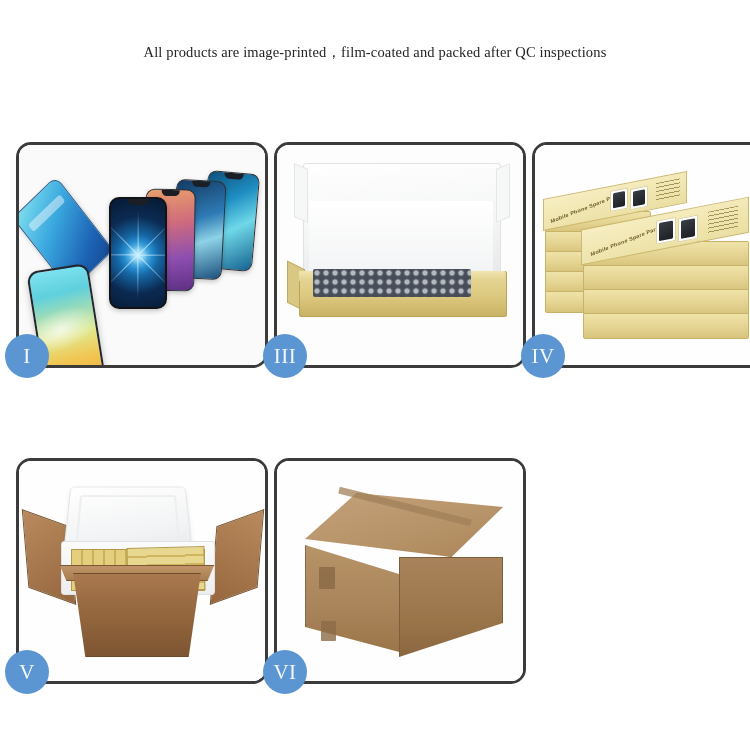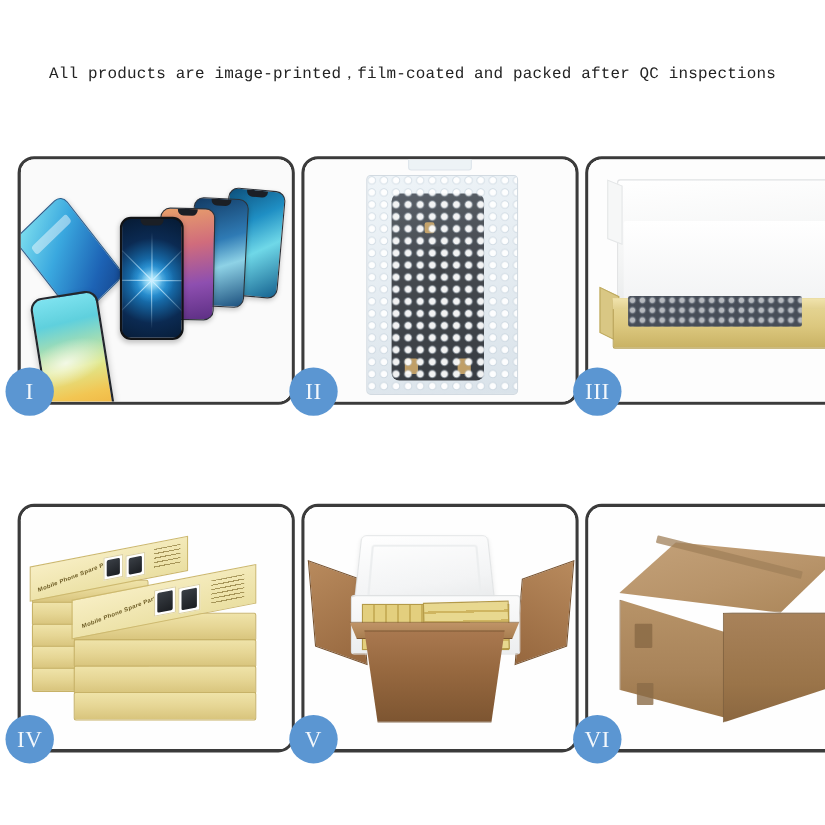--- a/index.html
+++ b/index.html
@@ -25,25 +25,25 @@
   .page-title {
     font-family: "Liberation Sans", sans-serif;
     font-size: 35px;
     font-weight: 700;
     letter-spacing: 1.1px;
     color: #111111;
     line-height: 40px;
     white-space: nowrap;
   }
   .page-subtitle {
-    font-family: Liberation Mono, monospace;
+    font-family: Liberation Serif, serif;
     font-size: 14.5px;
     font-weight: 400;
     color: #232323;
-    margin-top: 21px;
+    margin-top: 7px;
     letter-spacing: 0.15px;
     white-space: nowrap;
   }
 
   
   .grid {
     position: absolute;
     left: 16px;
     top: 142px;
     width: 718px;
@@ -413,37 +413,20 @@
 
         <div class="ph-f">
             <span class="swirl"></span>
           </div>
 
       </div>
     </div>
     <div class="badge">I</div>
   </div>
 
-  <div class="panel p2">
-    <div class="panel-inner">
-      <div class="scene">
-        <div class="bubble-bag">
-          <div class="lcd-inside">
-            <span class="lcd-ribbon"></span>
-            <span class="lcd-conn" style="left:12px;bottom:6px;"></span>
-            <span class="lcd-conn" style="right:12px;bottom:6px;"></span>
-            <span class="lcd-conn" style="left:30px;top:26px;width:9px;height:10px;"></span>
-          </div>
-          <div class="bubbles"></div>
-        </div>
-        <div class="bag-fold"></div>
-      </div>
-    </div>
-    <div class="badge">II</div>
-  </div>
 
   <div class="panel p3">
     <div class="panel-inner">
       <div class="scene">
         <div class="box3-lid"></div>
         <div class="foam3"></div>
         <div class="box3-flapL"></div>
 
         <div class="box3-tray"></div>
         <div class="box3-tray-side"></div>

